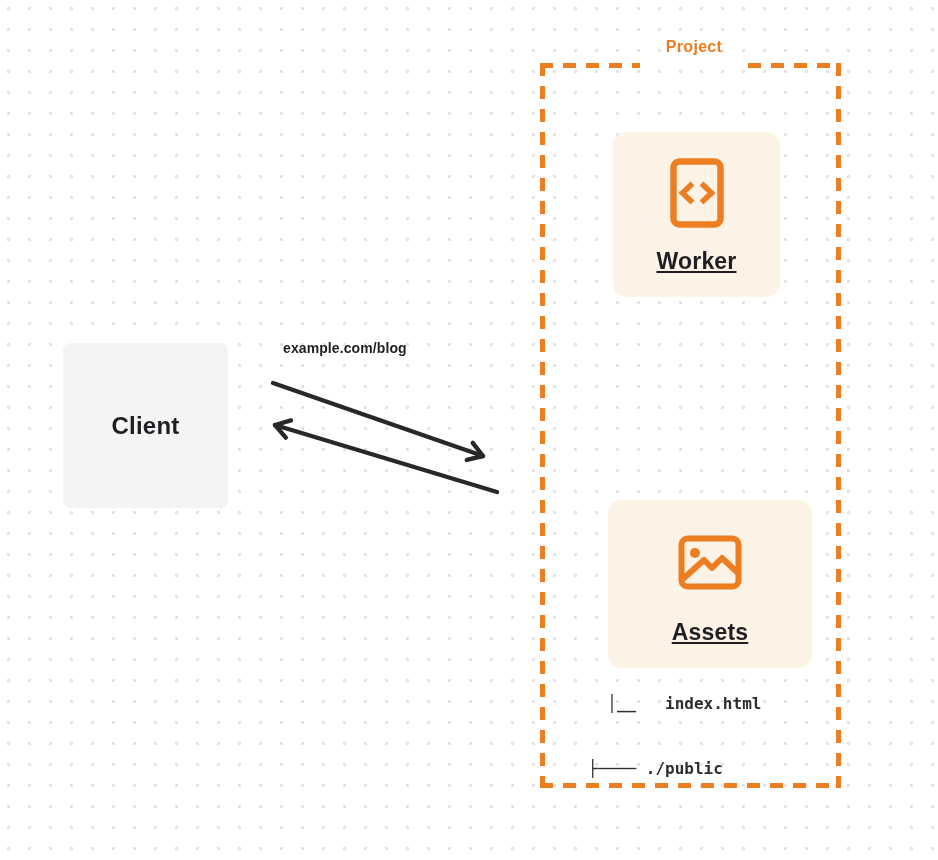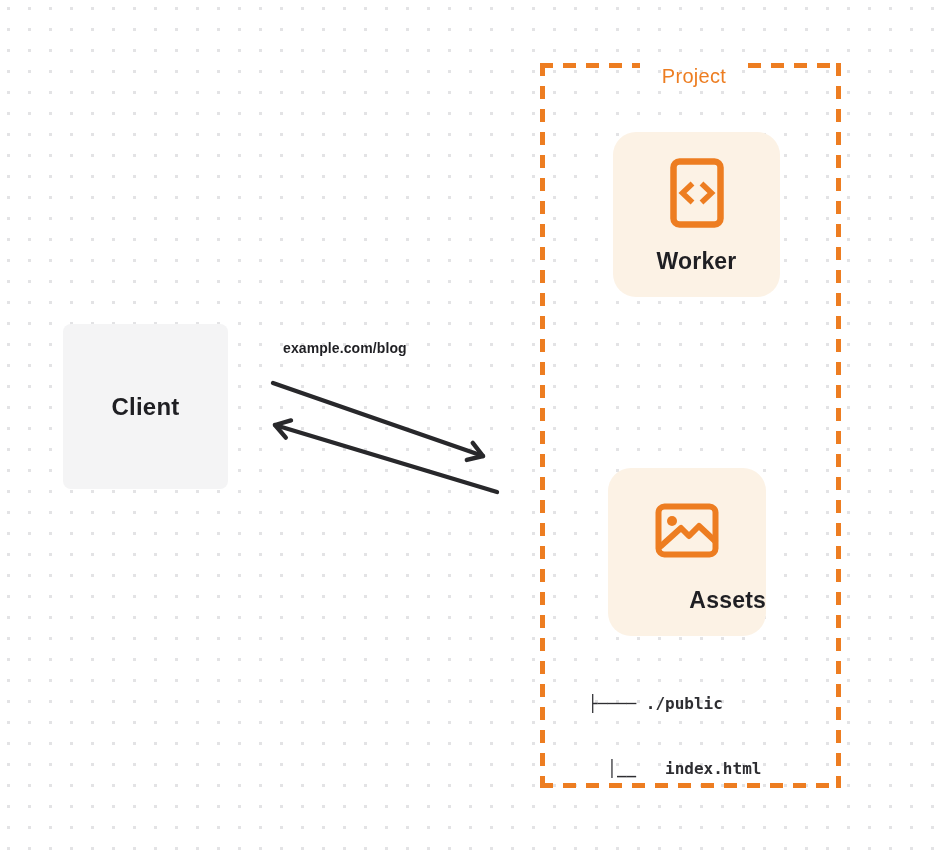--- a/index.html
+++ b/index.html
@@ -20,21 +20,21 @@
     background-color:#fff;
     background-image:radial-gradient(circle, var(--dot-gray) 1.6px, transparent 1.7px);
     background-size:21px 21px;
     background-position:-2px -2px;
     font-family:"Liberation Sans", sans-serif;
     color:var(--text-dark);
   }
 
   
   #client-box{
-    position:absolute;left:63px;top:324px;width:165px;height:165px;
+    position:absolute;left:63px;top:343px;width:165px;height:165px;
     background:var(--client-gray);border-radius:8px;
     display:flex;align-items:center;justify-content:center;
   }
   #client-box .box-label{font-size:24px;font-weight:700;letter-spacing:.2px;}
 
   
   #request-label{
     position:absolute;left:283px;top:340px;
     font-size:14px;font-weight:700;letter-spacing:.1px;
   }
@@ -46,31 +46,31 @@
   .dash-h{position:absolute;height:5px;
     background:repeating-linear-gradient(90deg, var(--accent-orange) 0 13px, transparent 13px 23px);}
   .dash-v{position:absolute;width:5px;
     background:repeating-linear-gradient(180deg, var(--accent-orange) 0 13px, transparent 13px 23px);}
   #project-edge-top-left{left:540px;top:63px;width:100px;}
   #project-edge-top-right{left:748px;top:63px;width:93px;}
   #project-edge-bottom{left:540px;top:783px;width:301px;}
   #project-edge-left{left:540px;top:63px;height:725px;}
   #project-edge-right{left:836px;top:63px;height:725px;}
   #project-title{
-    position:absolute;left:694px;top:65px;transform:translateX(-50%);
-    color:var(--accent-orange);font-size:20px;font-weight:400;letter-spacing:.3px;
+    position:absolute;left:694px;top:38px;transform:translateX(-50%);
+    color:var(--accent-orange);font-size:16px;font-weight:700;letter-spacing:.3px;
   }
 
   
   .card{
-    position:absolute;background:var(--card-cream);border-radius:23px;
-    display:flex;flex-direction:column;align-items:center;justify-content:flex-end;
+    position:absolute;background:var(--card-cream);border-radius:14px;
+    display:flex;flex-direction:column;align-items:center;justify-content:flex-end;text-decoration:underline;
   }
   #worker-card{left:613px;top:132px;width:167px;height:165px;}
-  #assets-card{left:608px;top:468px;width:158px;height:168px;align-items:flex-end;}
+  #assets-card{left:608px;top:500px;width:204px;height:168px;}
   .card .card-label{font-size:23px;font-weight:700;margin-bottom:22px;letter-spacing:.2px;}
   .card .card-icon{position:absolute;top:26px;left:50%;transform:translateX(-50%);}
   #assets-card .card-icon{top:35px;}
   .card svg .stroke{stroke:var(--accent-orange);fill:none;}
   .card svg .fill{fill:var(--accent-orange);}
 
   
   #file-tree{
     position:absolute;left:588px;top:650px;
     font-family:"DejaVu Sans Mono", monospace;
@@ -122,18 +122,18 @@
       <svg width="64" height="55" viewBox="0 0 64 55">
         <rect class="stroke" x="3.5" y="3.5" width="57" height="48" rx="6" stroke-width="6"></rect>
         <circle class="fill" cx="17" cy="18" r="5"></circle>
         <path class="stroke" d="M6 43 L26 25 L34 33 L44 23 L60 38" stroke-width="6" stroke-linecap="round" stroke-linejoin="round"></path>
       </svg>
     </span>
     <span class="card-label">Assets</span>
   </div>
 
   <div id="file-tree">
+    <div>  │__   index.html</div>
     <div>├──── ./public</div>
-    <div>  │__   index.html</div>
     
   </div>
 
 </div>
 
 </body></html>

